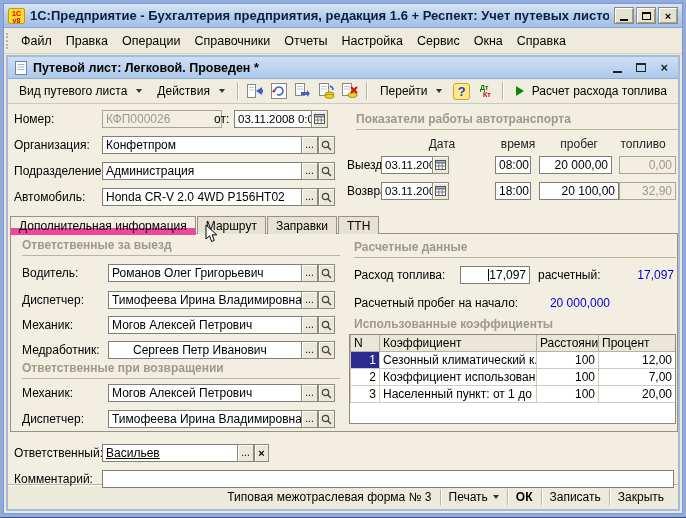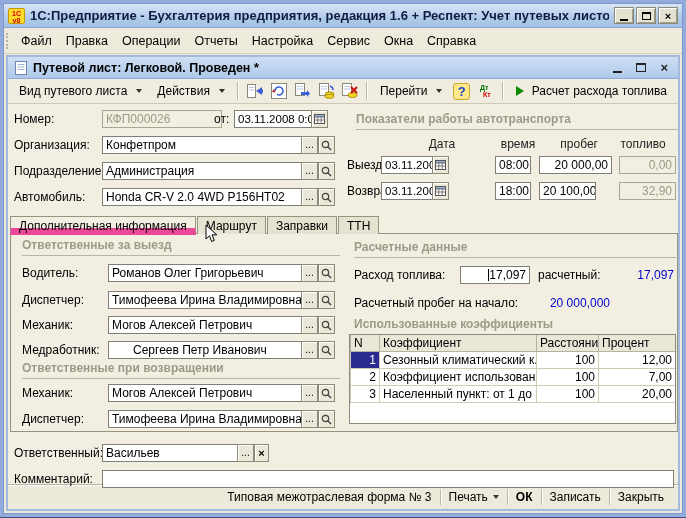--- a/index.html
+++ b/index.html
@@ -108,20 +108,21 @@
             <span>×</span>
           </div>
     </div>
   </div>
 
   <div class="menubar">
     <div class="menugrip"></div>
     <span class="menu-item">Файл</span>
     <span class="menu-item">Правка</span>
     <span class="menu-item">Операции</span>
+    <span class="menu-item">Справочники</span>
     <span class="menu-item">Отчеты</span>
     <span class="menu-item">Настройка</span>
     <span class="menu-item">Сервис</span>
     <span class="menu-item">Окна</span>
     <span class="menu-item">Справка</span>
   </div>
 
   <div class="docwin">
 
     <div class="doc-titlebar">
@@ -284,21 +285,21 @@
       <div class="sqbtn" style="left:424px;top:78px;">
         <svg width="11" height="10" viewBox="0 0 11 10">
           <rect x="0.5" y="0.5" width="10" height="9" fill="#fff" stroke="#555"></rect>
           <rect x="0.5" y="0.5" width="10" height="2.4" fill="#9db4dd" stroke="#555"></rect>
           <line x1="3.8" y1="3" x2="3.8" y2="9.5" stroke="#777"></line>
               <line x1="7.2" y1="3" x2="7.2" y2="9.5" stroke="#777"></line>
           <line x1="0.5" y1="6" x2="10.5" y2="6" stroke="#777"></line>
         </svg>
       </div>
       <div class="field" style="left:487px;top:78px;width:36px;text-align:center;">18:00</div>
-      <div class="field num" style="left:531px;top:78px;width:57px;">20 100,00</div>
+      <div class="field num" style="left:531px;top:78px;width:80px;">20 100,00</div>
       <div class="field disabled num" style="left:611px;top:78px;width:57px;">32,90</div>
 
       <div class="tabbox"></div>
       <div class="tabstrip">
         <div class="tab active">Дополнительная информация</div>
         <div class="tab">Маршрут</div>
         <div class="tab">Заправки</div>
         <div class="tab">ТТН</div>
       </div>
 
@@ -408,21 +409,21 @@
               <td class="r">3</td>
               <td>Населенный пункт: от 1 до 3...</td>
               <td class="r">100</td>
               <td class="r">20,00</td>
             </tr>
           </tbody>
         </table>
       </div>
 
       <div class="lbl" style="left:6px;top:340px;">Ответственный:</div>
-      <div class="field" style="left:94px;top:340px;width:136px;">Васильев</div>
+      <div class="field" style="left:94px;top:340px;width:136px;text-decoration:underline;">Васильев</div>
       <div class="sqbtn" style="left:229px;top:340px;">...</div>
       <div class="sqbtn" style="left:246px;top:340px;width:15px;font-weight:bold;font-size:11px;">×</div>
 
       <div class="lbl" style="left:6px;top:366px;">Комментарий:</div>
       <div class="field" style="left:94px;top:366px;width:572px;"></div>
 
       <svg class="cursor" style="left:197px;top:120px;" width="13" height="19" viewBox="0 0 13 19">
         <path d="M1 1 L1 15 L4.5 11.8 L6.7 17.5 L9.3 16.4 L7.1 10.9 L11.8 10.9 Z" fill="#fff" stroke="#000" stroke-width="1"></path>
       </svg>
     </div>

